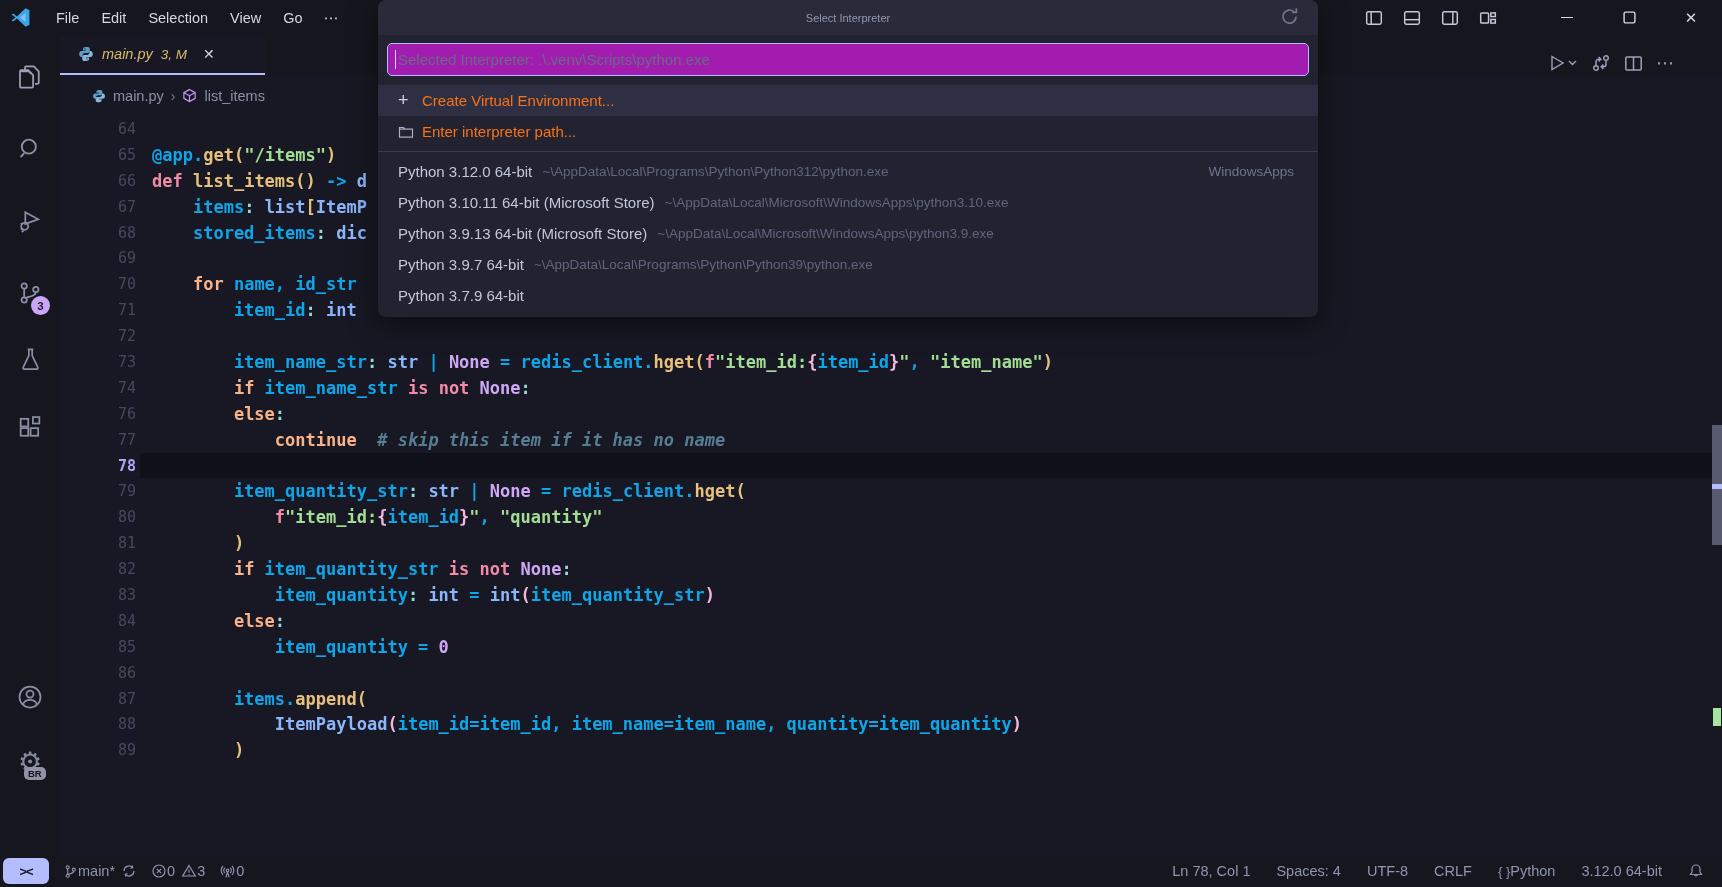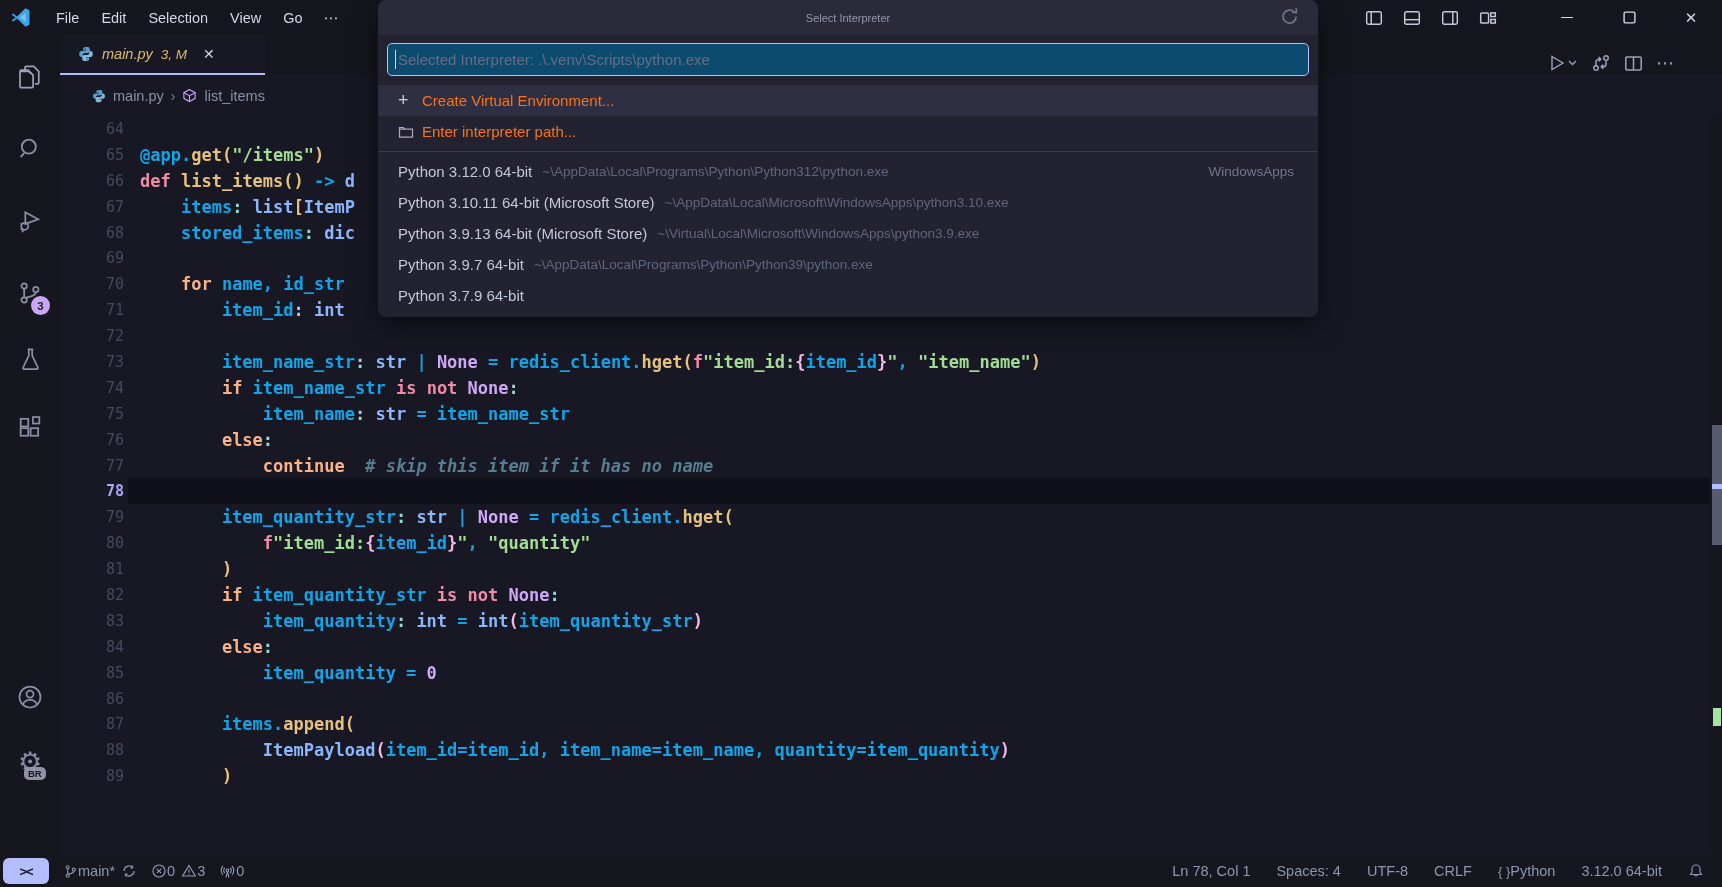--- a/index.html
+++ b/index.html
@@ -37,21 +37,21 @@
   .tab { position:absolute; left:0; top:0; width:205px; height:40px; background:#181824;
          border-bottom:2px solid #b4befe; display:flex; align-items:center; padding:0 10px 0 18px; gap:8px; }
   .tab-label { color:#d9bb6a; font-size:14.5px; font-style:italic; }
   .tab-deco  { color:#d9bb6a; font-size:13.5px; font-style:italic; }
   .tab-close { color:#cdd2e2; font-size:14px; margin-left:8px; }
   .breadcrumbs { position:absolute; left:60px; top:75px; width:1662px; height:41px; background:#181824;
                  display:flex; align-items:center; padding-left:32px; gap:7px; color:#8b90a6; font-size:14.5px; }
   .crumb-sep { color:#7a7f95; font-size:14px; }
 
   
-  .editor { position:absolute; left:48px; top:116px; width:1662px; height:739px; background:#181824;
+  .editor { position:absolute; left:60px; top:116px; width:1662px; height:739px; background:#181824;
             font-family:"DejaVu Sans Mono", monospace; }
   .line { position:relative; height:25.9px; display:flex; align-items:center; white-space:pre; }
   .line.current { background:linear-gradient(to right, transparent 80px, #10101b 80px); }
   .ln { width:76px; text-align:right; color:#45495e; font-size:15px; flex:none; }
   .line.current .ln { color:#b2a4f2; font-weight:bold; }
   .lc { margin-left:16px; font-size:17px; font-weight:600; white-space:pre; }
   .tk-t{color:#0ea5e9} .tk-kw1{color:#fab387} .tk-kw2{color:#f38ba8} .tk-ty{color:#8cb6fb}
   .tk-fn{color:#e6c17c} .tk-str{color:#a3dd93} .tk-const{color:#cfa8f5}
   .tk-cm{color:#577e90;font-style:italic} .tk-op{color:#93dbd5}
   .tk-py{color:#e6c17c} .tk-pp{color:#f2b8e2} .tk-fp{color:#f38ba8}
@@ -68,21 +68,21 @@
 
   
   .dialog { position:absolute; left:378px; top:0; width:940px; z-index:50;
             filter:drop-shadow(0 7px 14px rgba(0,0,0,.55)); }
   .dlg-titlebar { height:35px; background:#2a2a3b; border-radius:8px 8px 0 0;
                   display:flex; align-items:center; justify-content:center; position:relative; }
   .dlg-title { color:#9298ad; font-size:11px; }
   .dlg-refresh { position:absolute; right:18px; top:6px; }
   .dlg-body { background:#222231; border-radius:0 0 8px 8px; padding:8px 0 6px 0; }
   .dlg-inputwrap { margin:0 9px; position:relative; }
-  .dlg-input { width:100%; height:33px; background:#0c4a6e; border:1px solid #b4befe; border-radius:5px;
+  .dlg-input { width:100%; height:33px; background:#a21caf; border:1px solid #b4befe; border-radius:5px;
                color:#cdd6f4; font-size:15px; padding:0 10px; font-family:inherit; outline:none; }
   .dlg-input::placeholder { color:#676c85; }
   .caret { position:absolute; left:8px; top:7px; width:1px; height:19px; background:#cdd6f4; }
   .qlist { margin-top:9px; }
   .qrow { height:31px; display:flex; align-items:center; padding:0 24px 0 20px; }
   .qrow.focused { background:#2f2f43; }
   .qrow .qicon { width:24px; color:#ccd1e3; font-size:18px; }
   .qcmd-label { color:#f97316; font-size:15px; }
   .qsep { height:1px; background:#3a3a4e; margin:4px 0; }
   .qname { color:#c2c7da; font-size:15px; flex:none; }
@@ -271,21 +271,20 @@
       <div class="line"><span class="ln">65</span><span class="lc"><span class="tk-t">@app.</span><span class="tk-fn">get</span><span class="tk-py">(</span><span class="tk-str">"/items"</span><span class="tk-py">)</span></span></div>
       <div class="line"><span class="ln">66</span><span class="lc"><span class="tk-kw2">def</span><span class="tk-t"> </span><span class="tk-fn">list_items</span><span class="tk-py">()</span><span class="tk-t"> -&gt; </span><span class="tk-ty">d</span></span></div>
       <div class="line"><span class="ln">67</span><span class="lc"><span class="tk-t">    items</span><span class="tk-op">:</span><span class="tk-t"> </span><span class="tk-ty">list</span><span class="tk-py">[</span><span class="tk-ty">ItemP</span></span></div>
       <div class="line"><span class="ln">68</span><span class="lc"><span class="tk-t">    stored_items</span><span class="tk-op">:</span><span class="tk-t"> </span><span class="tk-ty">dic</span></span></div>
       <div class="line"><span class="ln">69</span><span class="lc"></span></div>
       <div class="line"><span class="ln">70</span><span class="lc"><span class="tk-t">    </span><span class="tk-kw1">for</span><span class="tk-t"> name, id_str </span></span></div>
       <div class="line"><span class="ln">71</span><span class="lc"><span class="tk-t">        item_id</span><span class="tk-op">:</span><span class="tk-t"> </span><span class="tk-ty">int</span><span class="tk-t"> </span></span></div>
       <div class="line"><span class="ln">72</span><span class="lc"></span></div>
       <div class="line"><span class="ln">73</span><span class="lc"><span class="tk-t">        item_name_str</span><span class="tk-op">:</span><span class="tk-t"> </span><span class="tk-ty">str</span><span class="tk-t"> | </span><span class="tk-const">None</span><span class="tk-t"> = redis_client.</span><span class="tk-fn">hget</span><span class="tk-py">(</span><span class="tk-fp">f</span><span class="tk-str">"item_id:</span><span class="tk-pp">{</span><span class="tk-t">item_id</span><span class="tk-pp">}</span><span class="tk-str">"</span><span class="tk-t">, </span><span class="tk-str">"item_name"</span><span class="tk-py">)</span></span></div>
       <div class="line"><span class="ln">74</span><span class="lc"><span class="tk-t">        </span><span class="tk-kw1">if</span><span class="tk-t"> item_name_str </span><span class="tk-kw2">is</span><span class="tk-t"> </span><span class="tk-kw2">not</span><span class="tk-t"> </span><span class="tk-const">None</span><span class="tk-op">:</span></span></div>
-      <div class="line"><span class="ln">75</span><span class="lc"><span class="tk-t">            item_name</span><span class="tk-op">:</span><span class="tk-t"> </span><span class="tk-ty">str</span><span class="tk-t"> = item_name_str</span></span></div>
       <div class="line"><span class="ln">76</span><span class="lc"><span class="tk-t">        </span><span class="tk-kw1">else</span><span class="tk-op">:</span></span></div>
       <div class="line"><span class="ln">77</span><span class="lc"><span class="tk-t">            </span><span class="tk-kw1">continue</span><span class="tk-t">  </span><span class="tk-cm"># skip this item if it has no name</span></span></div>
       <div class="line current"><span class="ln">78</span><span class="lc"></span></div>
       <div class="line"><span class="ln">79</span><span class="lc"><span class="tk-t">        item_quantity_str</span><span class="tk-op">:</span><span class="tk-t"> </span><span class="tk-ty">str</span><span class="tk-t"> | </span><span class="tk-const">None</span><span class="tk-t"> = redis_client.</span><span class="tk-fn">hget</span><span class="tk-py">(</span></span></div>
       <div class="line"><span class="ln">80</span><span class="lc"><span class="tk-t">            </span><span class="tk-fp">f</span><span class="tk-str">"item_id:</span><span class="tk-pp">{</span><span class="tk-t">item_id</span><span class="tk-pp">}</span><span class="tk-str">"</span><span class="tk-t">, </span><span class="tk-str">"quantity"</span></span></div>
       <div class="line"><span class="ln">81</span><span class="lc"><span class="tk-t">        </span><span class="tk-py">)</span></span></div>
       <div class="line"><span class="ln">82</span><span class="lc"><span class="tk-t">        </span><span class="tk-kw1">if</span><span class="tk-t"> item_quantity_str </span><span class="tk-kw2">is</span><span class="tk-t"> </span><span class="tk-kw2">not</span><span class="tk-t"> </span><span class="tk-const">None</span><span class="tk-op">:</span></span></div>
       <div class="line"><span class="ln">83</span><span class="lc"><span class="tk-t">            item_quantity</span><span class="tk-op">:</span><span class="tk-t"> </span><span class="tk-ty">int</span><span class="tk-t"> = </span><span class="tk-ty">int</span><span class="tk-pp">(</span><span class="tk-t">item_quantity_str</span><span class="tk-pp">)</span></span></div>
       <div class="line"><span class="ln">84</span><span class="lc"><span class="tk-t">        </span><span class="tk-kw1">else</span><span class="tk-op">:</span></span></div>
       <div class="line"><span class="ln">85</span><span class="lc"><span class="tk-t">            item_quantity = </span><span class="tk-const">0</span></span></div>
@@ -356,21 +355,21 @@
             <span class="qname">Python 3.12.0 64-bit</span>
             <span class="qpath">~\AppData\Local\Programs\Python\Python312\python.exe</span>
             <span class="qtag">WindowsApps</span>
           </div>
           <div class="qrow">
             <span class="qname">Python 3.10.11 64-bit (Microsoft Store)</span>
             <span class="qpath">~\AppData\Local\Microsoft\WindowsApps\python3.10.exe</span>
           </div>
           <div class="qrow">
             <span class="qname">Python 3.9.13 64-bit (Microsoft Store)</span>
-            <span class="qpath">~\Virtual\Local\Microsoft\WindowsApps\python3.9.exe</span>
+            <span class="qpath">~\AppData\Local\Microsoft\WindowsApps\python3.9.exe</span>
           </div>
           <div class="qrow">
             <span class="qname">Python 3.9.7 64-bit</span>
             <span class="qpath">~\AppData\Local\Programs\Python\Python39\python.exe</span>
           </div>
           <div class="qrow">
             <span class="qname">Python 3.7.9 64-bit</span>
           </div>
         </div>
     </div>

